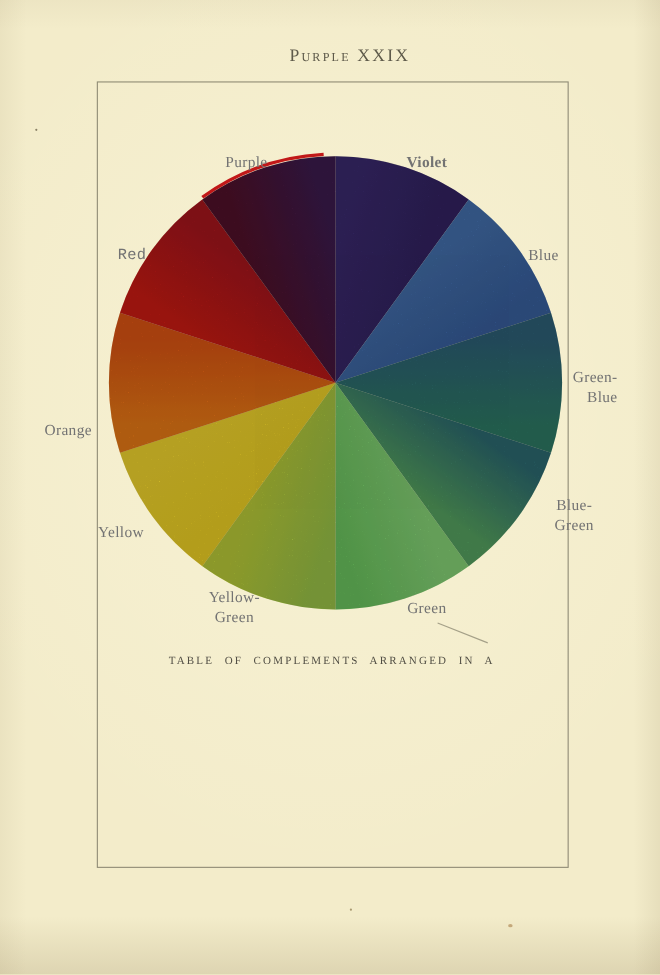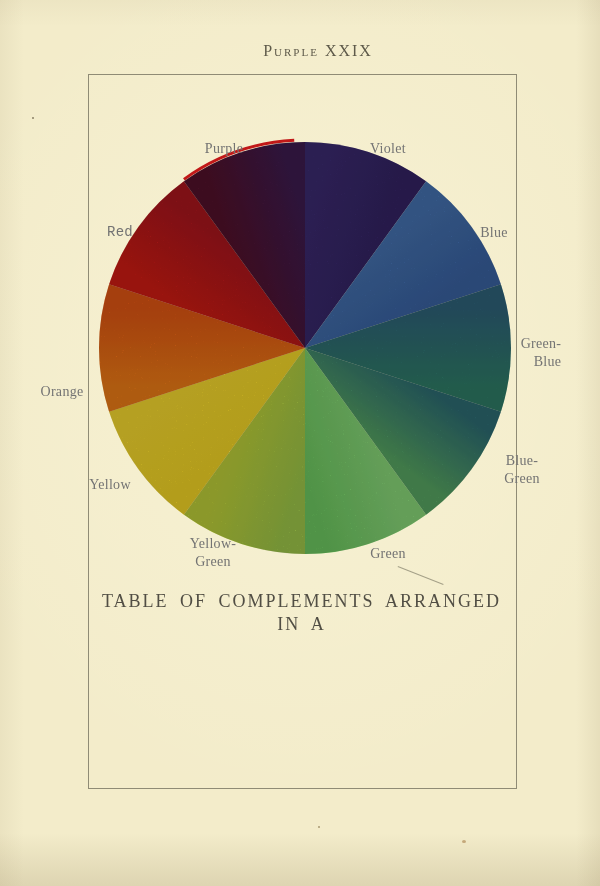--- a/index.html
+++ b/index.html
@@ -25,21 +25,21 @@
     border:1px solid #8f8b75;
   }
   .wheel-svg{position:absolute;left:0;top:0;}
   .wheel-label{
     position:absolute;transform:translate(-50%,-50%);
     color:#737373;font-size:14px;line-height:18px;
     white-space:pre-line;text-align:center;letter-spacing:0.3px;
   }
   .caption{
     position:absolute;left:88px;top:590px;width:427px;text-align:center;
-    color:#514e44;font-size:18px;line-height:23px;
+    color:#514e44;font-size:10px;line-height:23px;
     letter-spacing:2px;word-spacing:5px;
   }
   .scratch{
     position:absolute;height:1px;background:#8a8570;opacity:0.75;
     transform-origin:0 0;
   }
   .speck{position:absolute;border-radius:50%;}
 </style>
 </head>
 <body>
@@ -118,21 +118,21 @@
       <g clip-path="url(#wheelClip)">
         <rect x="99" y="142" width="412" height="412" fill="#102018" filter="url(#grain)" opacity="0.17"></rect>
       </g>
       <g clip-path="url(#wheelClip)">
         <rect x="99" y="142" width="412" height="412" fill="#fff8e0" filter="url(#grain)" opacity="0.12"></rect>
       </g>
     </g>
 </svg>
 
 <div>
-    <div class="wheel-label" style="left: 388px; top: 149px;">Violet</div>
+    <div class="wheel-label" style="left: 388px; top: 149px; font-weight: bold;">Violet</div>
     <div class="wheel-label" style="left: 494px; top: 233px;">Blue</div>
     <div class="wheel-label" style="left: 541px; top: 353px; text-align: right;">Green-
 Blue</div>
     <div class="wheel-label" style="left: 522px; top: 470px;">Blue-
 Green</div>
     <div class="wheel-label" style="left: 388px; top: 554px;">Green</div>
     <div class="wheel-label" style="left: 213px; top: 553px;">Yellow-
 Green</div>
     <div class="wheel-label" style="left: 110px; top: 485px;">Yellow</div>
     <div class="wheel-label" style="left: 62px; top: 352px; margin-top: 40px;">Orange</div>

